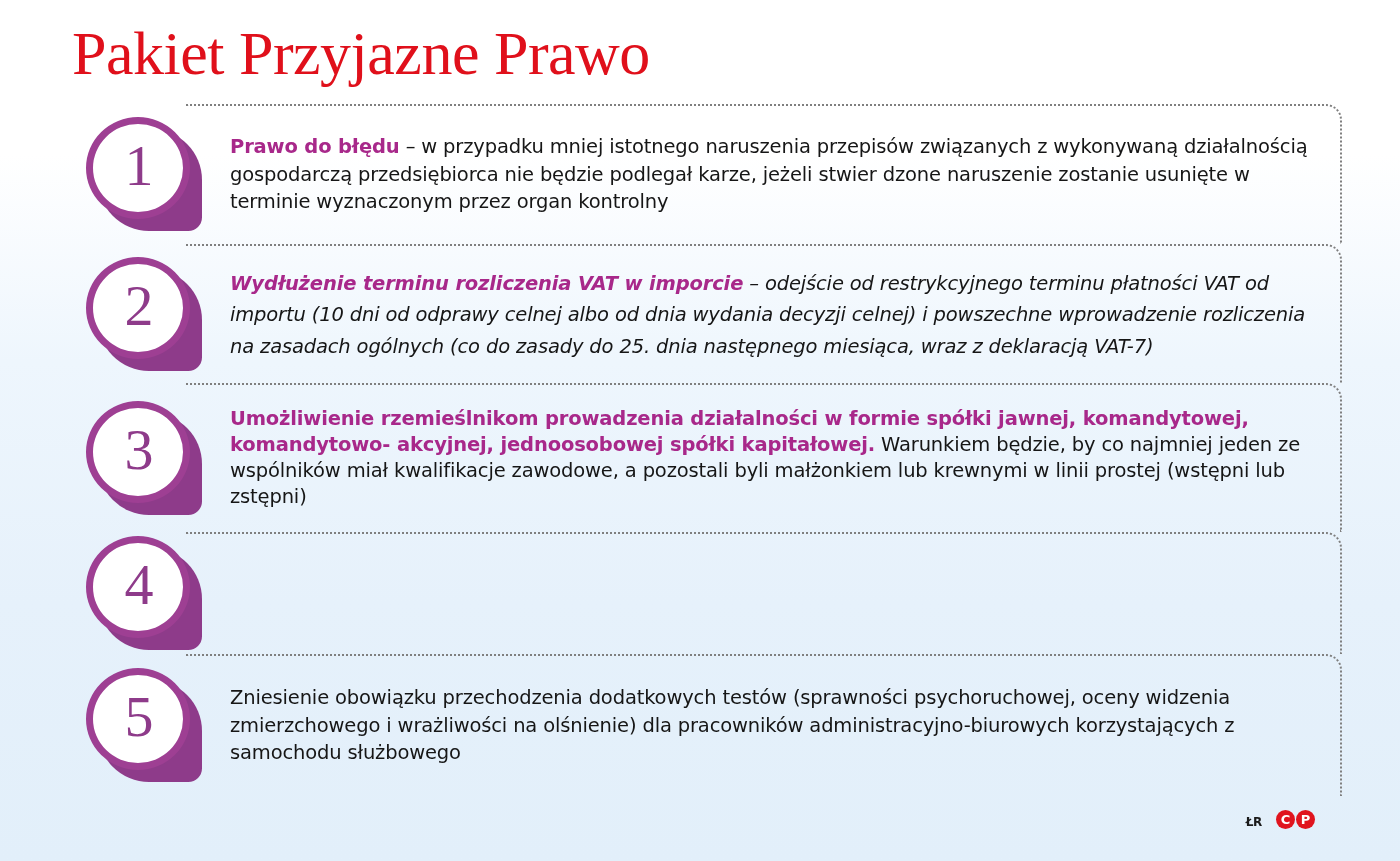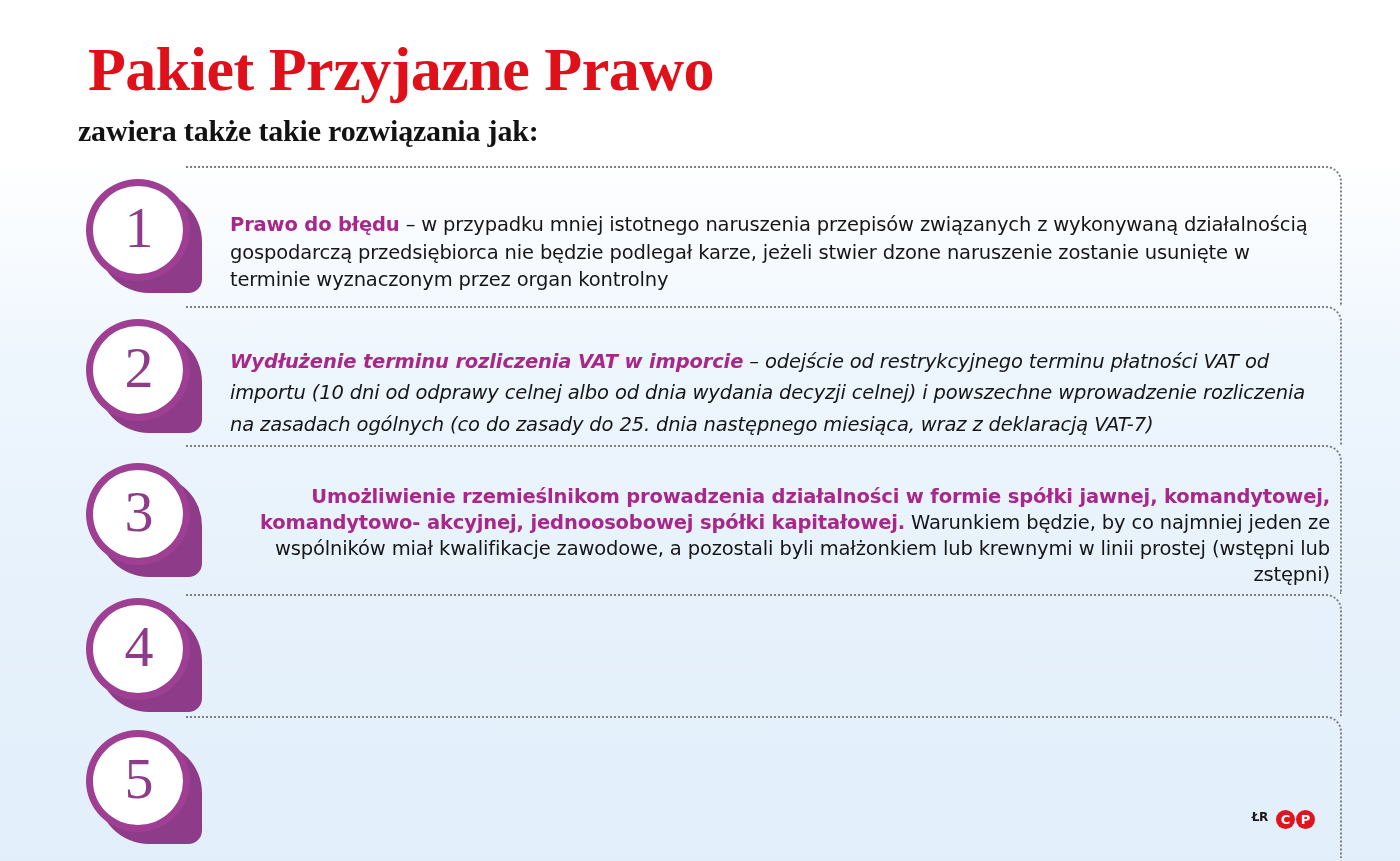--- a/index.html
+++ b/index.html
@@ -14,26 +14,26 @@
     font-family: "DejaVu Sans", sans-serif;
     position: relative;
   }
 
   
   .header {
     padding: 22px 0 0 72px;
   }
   .main-title {
     font-family: "Liberation Serif", "DejaVu Serif", serif;
-    font-weight: bold;
+    font-weight: normal;
     font-size: 62px;
     line-height: 1.0;
     color: #e0101b;
     letter-spacing: -0.5px;
-    margin: 16px;
+    margin: 0;
     white-space: nowrap;
   }
   .sub-title {
     font-family: "Liberation Serif", "DejaVu Serif", serif;
     font-weight: bold;
     font-size: 30px;
     line-height: 1.0;
     color: #121212;
     margin: 12px 0 0 6px;
     letter-spacing: -0.2px;
@@ -113,38 +113,37 @@
     position: absolute;
     left: 44px;
     right: 10px;
     top: 50%;
     transform: translateY(-50%);
     font-family: "DejaVu Sans", sans-serif;
     font-size: 19.5px;
     line-height: 1.42;
     color: #161616;
     letter-spacing: -0.15px;
-    margin-top: 16px;
-  }
-  .txt.tight { line-height: 1.35; text-align: right; }
+  }
+  .txt.tight { line-height: 1.35; }
   .txt.loose { line-height: 1.62; font-style: italic; }
   .lead {
     color: #a8288a;
     font-weight: bold;
   }
   .lead.lead3 { color: #a8288a; }
 
   
   .footer-mark {
     position: absolute;
     right: 85px;
     bottom: 32px;
     display: flex;
-    align-items: flex-start;
-    gap: 8px;
+    align-items: flex-end;
+    gap: 14px;
   }
   .footer-mark .initials {
     font-family: "DejaVu Sans", sans-serif;
     font-weight: bold;
     font-size: 12px;
     color: #1a1a1a;
     letter-spacing: -0.3px;
   }
   .cp-logo { display: flex; gap: 1px; }
   .cp-logo .dot {
@@ -158,21 +157,20 @@
     font-size: 13px;
     line-height: 19px;
     text-align: center;
   }
 </style>
 </head>
 <body>
 
 <div class="header">
   <h1 class="main-title">Pakiet Przyjazne Prawo</h1>
-  <div class="sub-title">zawiera także takie rozwiązania jak:</div>
 </div>
 
 <div class="list">
 
   <div class="item i1 first">
     <div class="badge">
       <div class="blob"></div>
       <div class="ring">
         <span class="num">1</span>
       </div>
@@ -209,20 +207,21 @@
     </div>
   </div>
 
   <div class="item i5">
     <div class="badge">
       <div class="blob"></div>
       <div class="ring">
         <span class="num">5</span>
       </div>
     </div>
+    <div class="txt"><span>Zniesienie obowiązku przechodzenia dodatkowych testów  (sprawności psychoruchowej, oceny widzenia zmierzchowego i wrażliwości na olśnienie) dla pracowników  administracyjno-biurowych korzystających z samochodu służbowego</span></div>
   </div>
 
 </div>
 
 <div class="footer-mark">
   <span class="initials">ŁR</span>
   <span class="cp-logo">
     <span class="dot">C</span>
     <span class="dot">P</span>
   </span>

